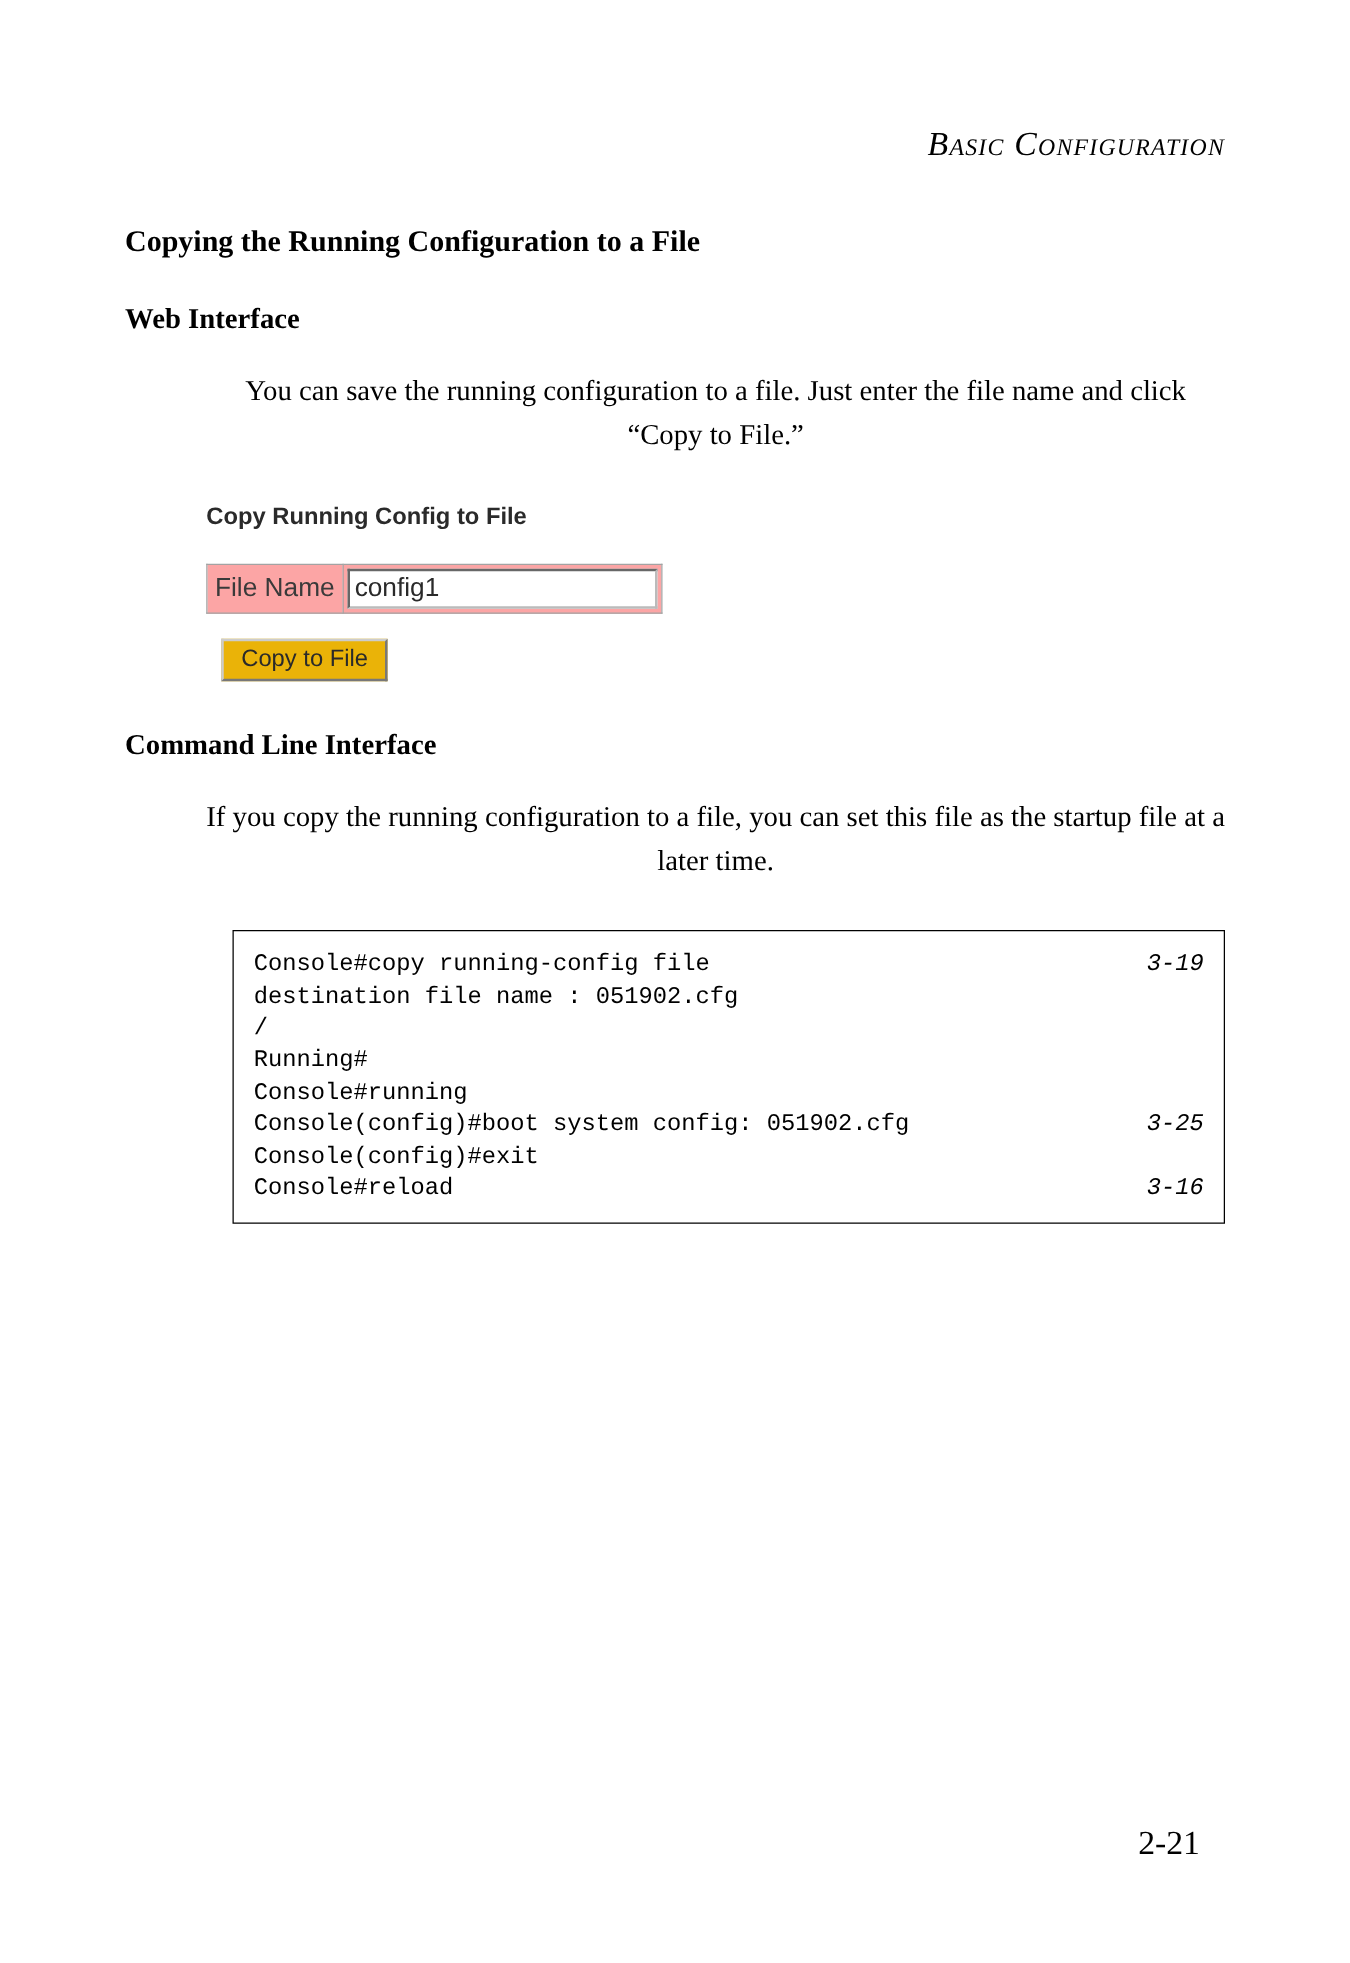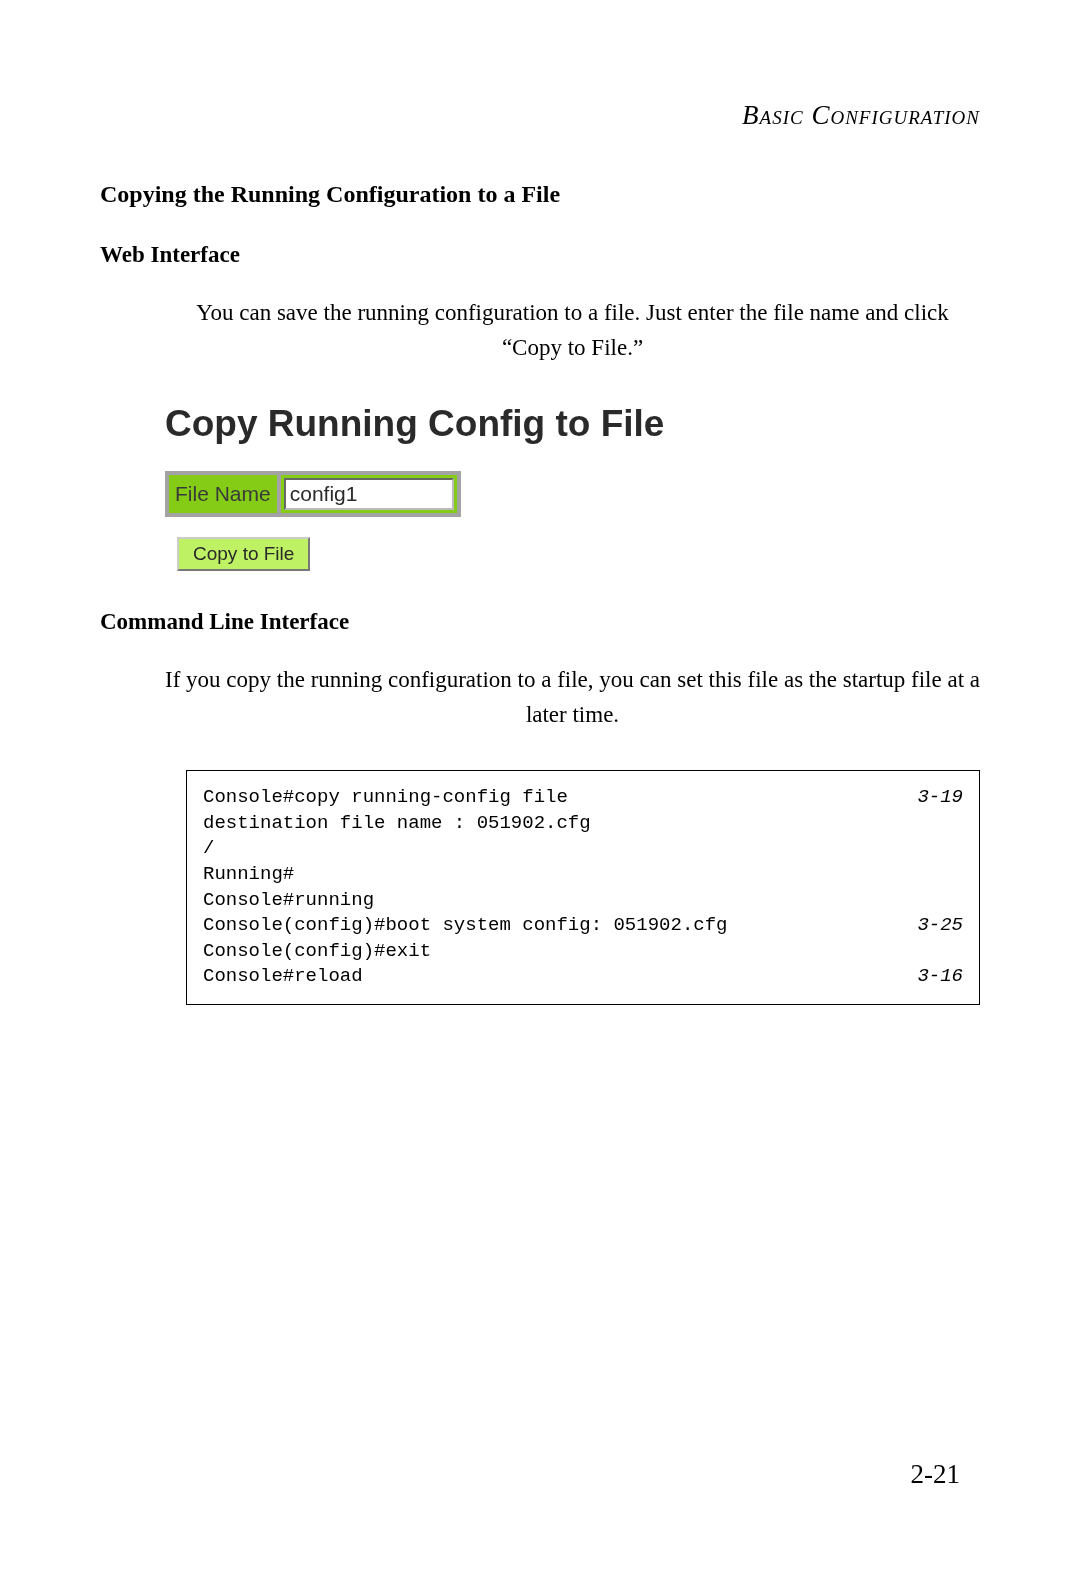--- a/index.html
+++ b/index.html
@@ -41,55 +41,55 @@
       margin-bottom: 38px;
       text-align: center;
     }
     .ui-block {
       margin-left: 65px;
       margin-bottom: 38px;
     }
     .ui-title {
       font-family: Arial, Helvetica, sans-serif;
       font-weight: bold;
-      font-size: 37px;
+      font-size: 19px;
       color: #2a2a2a;
       margin-bottom: 26px;
     }
     .ui-table {
       border-collapse: collapse;
       margin-bottom: 20px;
     }
     .ui-table td {
-      border: 4px solid #a3a3a3;
+      border: 1px solid #a3a3a3;
       padding: 4px 6px;
       font-family: Tahoma, Arial, sans-serif;
       font-size: 21px;
       color: #3a3a3a;
-      background: #84cc16;
+      background: #fca5a5;
       vertical-align: middle;
     }
     .ui-table .label-cell {
       white-space: nowrap;
     }
     .ui-input {
-      width: 170px;
+      width: 248px;
       font-family: Tahoma, Arial, sans-serif;
       font-size: 21px;
       padding: 2px 4px;
       border: 2px inset #bbb;
       background: #ffffff;
       color: #2a2a2a;
       display: block;
     }
     .ui-button {
       font-family: Tahoma, Arial, sans-serif;
       font-size: 19px;
       padding: 4px 14px;
-      background: #bef264;
+      background: #eab308;
       border: 2px outset #cccccc;
       color: #2a2a2a;
       cursor: pointer;
       margin-left: 12px;
     }
     .cli-box {
       margin-left: 86px;
       border: 1px solid #000000;
       padding: 14px 16px;
       font-family: 'Courier New', Courier, monospace;

